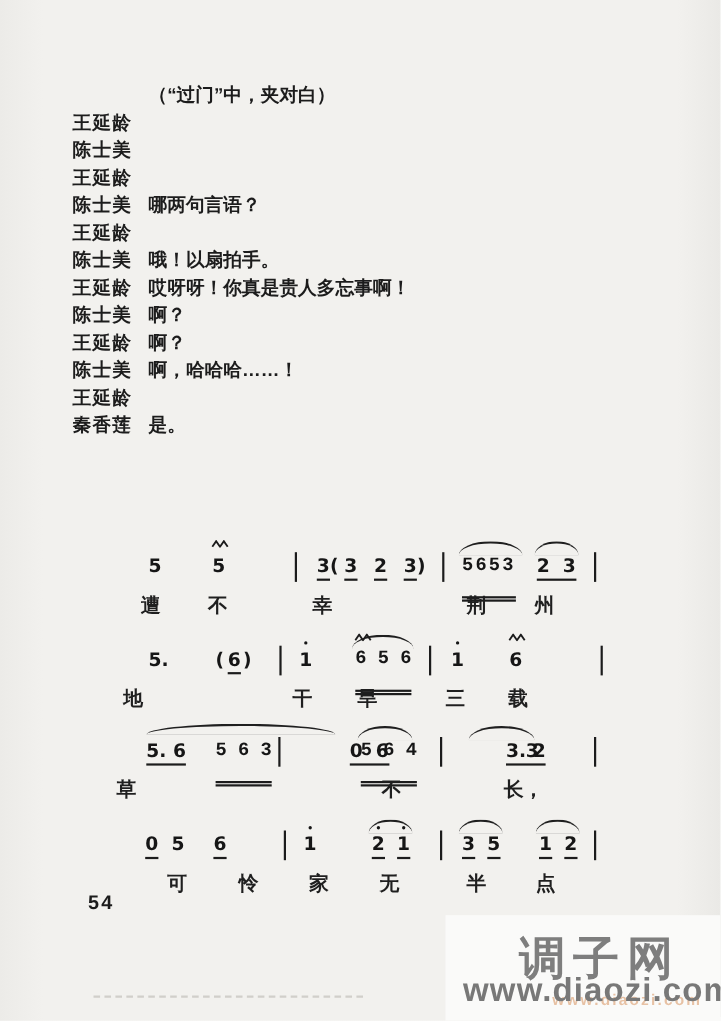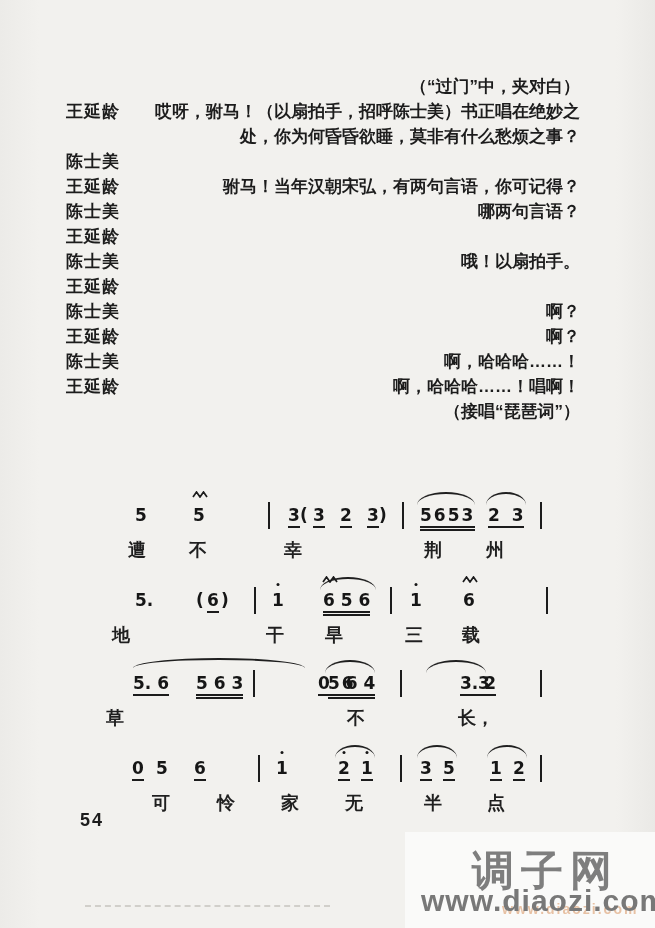--- a/index.html
+++ b/index.html
@@ -5,26 +5,26 @@
   html,body{margin:0;padding:0;}
   .page{
     position:relative;width:655px;height:928px;overflow:hidden;
     background:linear-gradient(90deg,#ecebe8 0%,#f2f1ee 6%,#f2f1ee 94%,#eae9e6 100%);
     font-family:"Liberation Sans","DejaVu Sans",sans-serif;color:#1c1c1c;
   }
   
   .dialogue{position:absolute;left:66px;top:74px;width:530px;font-size:17px;line-height:25px;font-weight:700;}
   .drow{display:flex;}
   .dspk{flex:0 0 69px;letter-spacing:1px;white-space:nowrap;}
-  .dtxt{width:445px;text-align:right;}
+  .dtxt{width:445px;}
   
   .mline{position:absolute;left:0;width:655px;height:64px;}
   .note{position:absolute;top:0;font:700 17px "DejaVu Sans","Liberation Sans",sans-serif;white-space:pre;color:#161616;}
   .u1{border-bottom:2px solid #1c1c1c;padding-bottom:1px;}
-  .u2{border-bottom:5px double #1c1c1c;padding-bottom:1px;}
+  .u2{border-bottom:5px double #1c1c1c;padding-bottom:18px;font-family:Liberation Mono, monospace;}
   .od{position:absolute;top:-7px;left:50%;transform:translateX(-50%);width:3px;height:3px;border-radius:50%;background:#161616;}
   .tr{position:absolute;top:-14px;left:-1px;line-height:0;}
   .slur{position:absolute;top:-13px;height:11px;border-top:2px solid #1f1f1f;border-radius:50% 50% 0 0 / 100% 100% 0 0;}
   .slur.flat{top:-15px;height:8px;}
   .bar{position:absolute;top:-3px;width:2px;height:27px;background:#1c1c1c;}
   .lyric{position:absolute;top:33px;font-size:18px;font-weight:700;white-space:pre;color:#1f1f1f;}
   
   .pagenum{position:absolute;left:80px;top:810px;font-size:18px;font-weight:700;letter-spacing:2px;}
   .scanline{position:absolute;left:85px;top:905px;width:245px;border-top:2px dashed #c6c4bf;opacity:.75;}
   .wm-patch{position:absolute;left:405px;top:832px;width:250px;height:96px;background:#fafaf9;}
@@ -39,74 +39,75 @@
 
   <div class="dialogue" id="dialogue-host">
     <div class="drow">
       <div class="dspk"></div>
       <div class="dtxt">（“过门”中，夹对白）</div>
     </div>
 
 
     <div class="drow">
       <div class="dspk">王延龄</div>
-      <div class="dtxt">哎呀，驸马！（以扇拍手，招呼陈士美）书正唱在绝妙之处，你为何昏昏欲睡，莫非有什么愁烦之事？</div>
-    </div>
-
-    <div class="drow">
-      <div class="dspk">陈士美</div>
-    </div>
-
-    <div class="drow">
-      <div class="dspk">王延龄</div>
-      <div class="dtxt">驸马！当年汉朝宋弘，有两句言语，你可记得？</div>
+    </div>
+
+    <div class="drow">
+      <div class="dspk">陈士美</div>
+    </div>
+
+    <div class="drow">
+      <div class="dspk">王延龄</div>
     </div>
 
     <div class="drow">
       <div class="dspk">陈士美</div>
       <div class="dtxt">哪两句言语？</div>
     </div>
 
     <div class="drow">
       <div class="dspk">王延龄</div>
     </div>
 
     <div class="drow">
       <div class="dspk">陈士美</div>
       <div class="dtxt">哦！以扇拍手。</div>
     </div>
 
     <div class="drow">
       <div class="dspk">王延龄</div>
+      <div class="dtxt">哎呀呀！你真是贵人多忘事啊！</div>
     </div>
 
     <div class="drow">
       <div class="dspk">陈士美</div>
       <div class="dtxt">啊？</div>
     </div>
 
     <div class="drow">
       <div class="dspk">王延龄</div>
       <div class="dtxt">啊？</div>
     </div>
 
     <div class="drow">
       <div class="dspk">陈士美</div>
       <div class="dtxt">啊，哈哈哈……！</div>
     </div>
 
     <div class="drow">
       <div class="dspk">王延龄</div>
-      <div class="dtxt">啊，哈哈哈……！唱啊！</div>
-    </div>
-
+    </div>
+
+    <div class="drow">
+      <div class="dspk">秦香莲</div>
+      <div class="dtxt">是。</div>
+    </div>
 
     <div class="drow">
       <div class="dspk"></div>
-      <div class="dtxt">（接唱“琵琶词”）</div>
     </div>
   </div>
 
   <div class="mline" style="top: 505px;">
       <i class="slur" style="left: 417px; width: 58px;"></i>
       <i class="slur" style="left: 486px; width: 40px;"></i>
       <span class="note" style="left: 135px;">5</span>
       <span class="note" style="left: 193px;">5<i class="tr"><svg width="17" height="7" viewBox="0 0 17 7">
             <polyline points="1,6 4.5,1 8,6 11.5,1 15,6" fill="none" stroke="#1c1c1c" stroke-width="1.7"></polyline>
           </svg></i></span>

